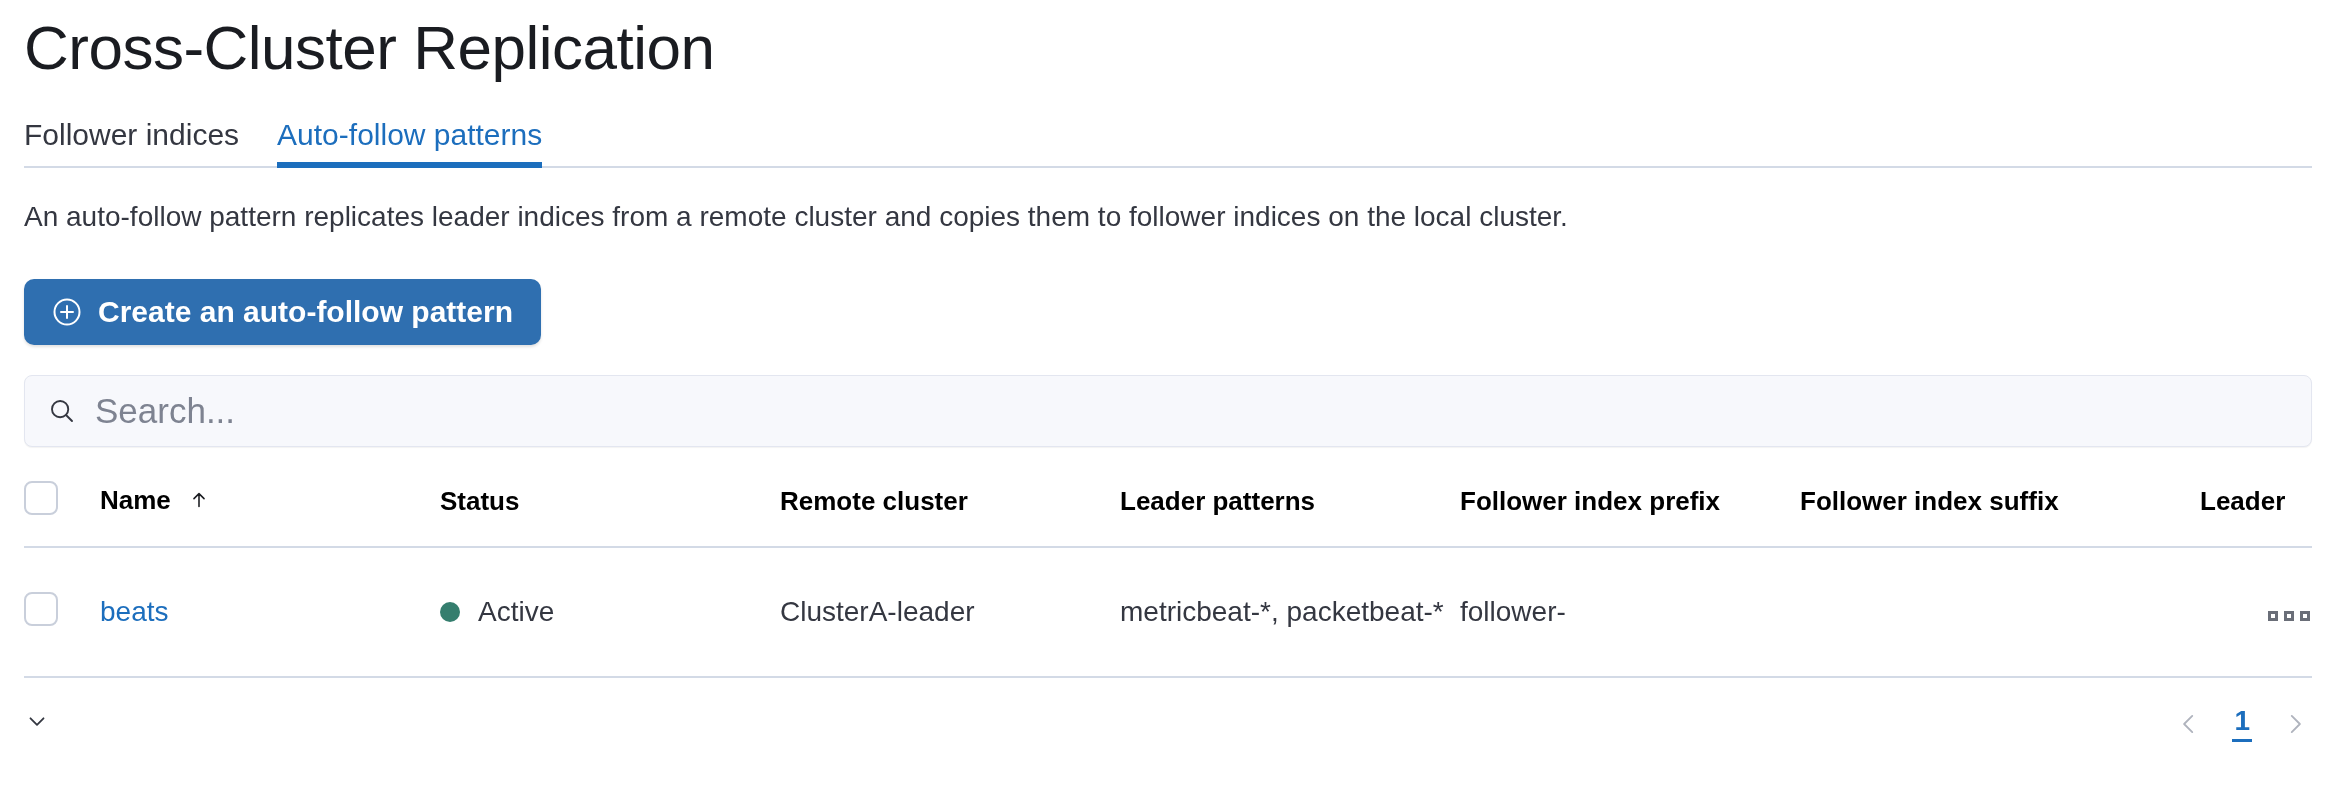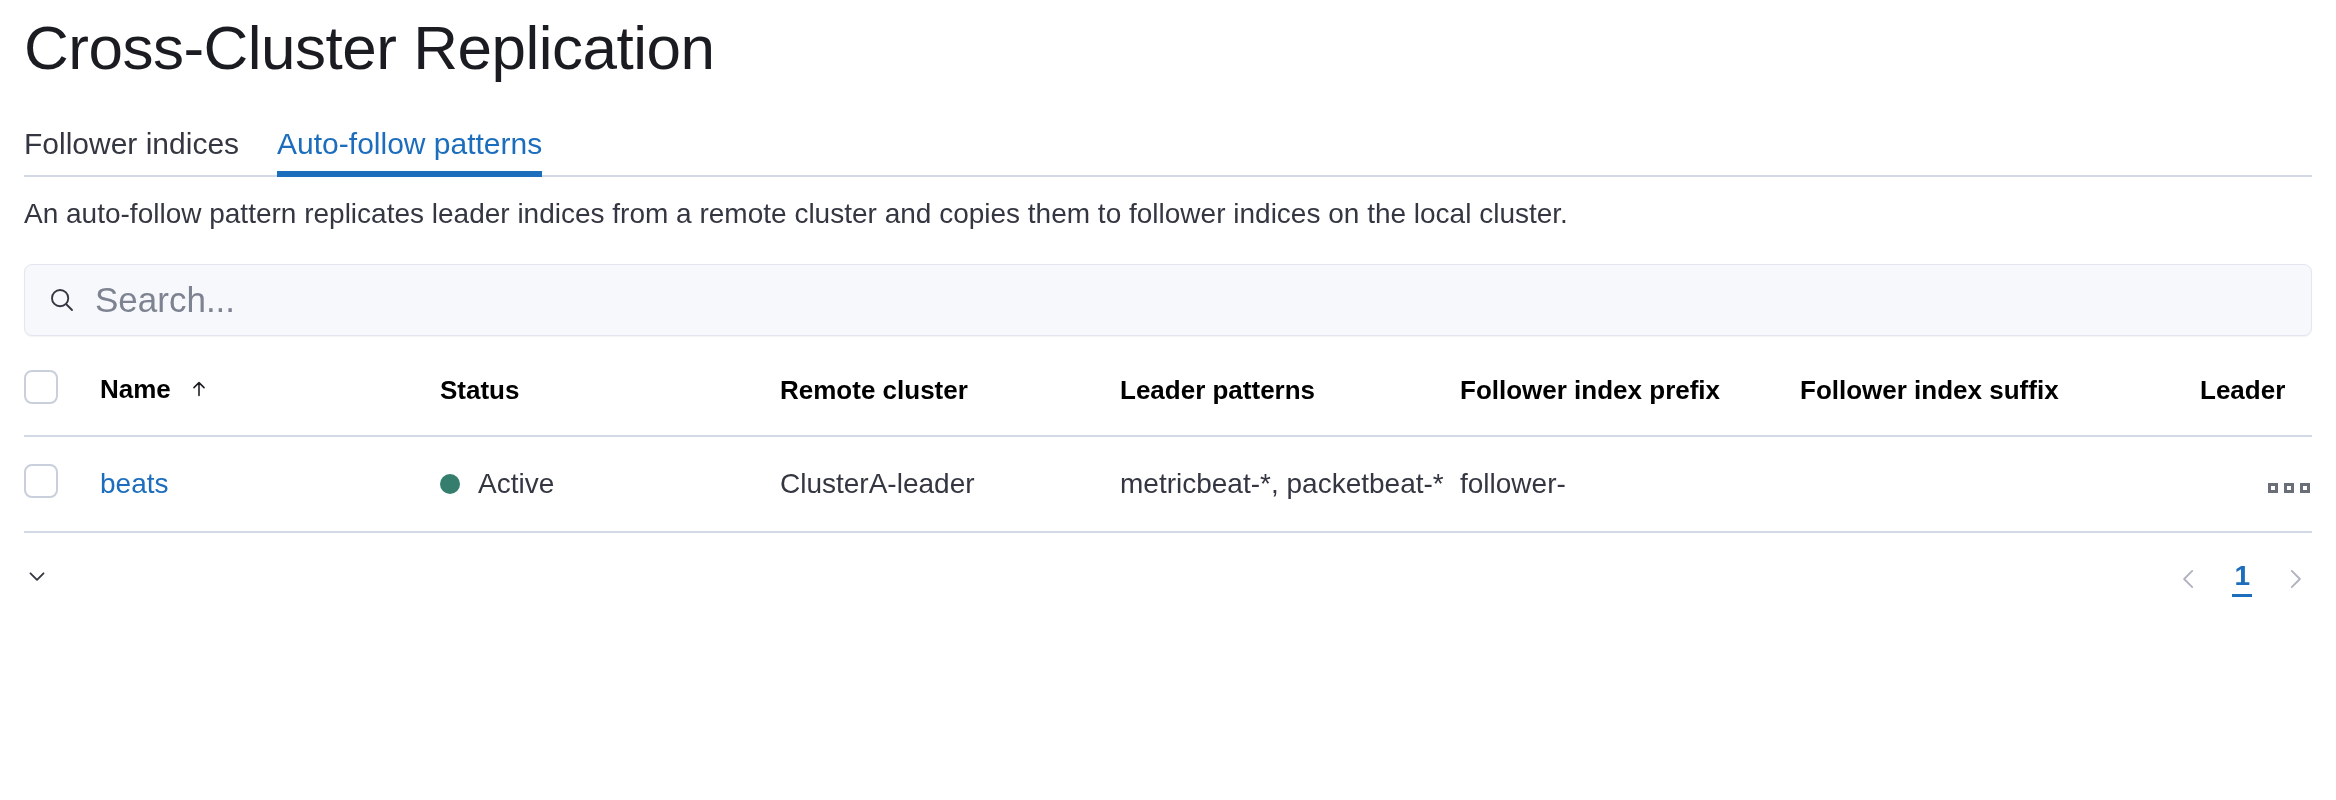--- a/index.html
+++ b/index.html
@@ -33,21 +33,21 @@
     margin: 0;
     padding-top: 14px;
     white-space: nowrap;
   }
 
   
   .tabs {
     display: flex;
     align-items: flex-end;
     gap: 38px;
-    margin-top: 37px;
+    margin-top: 28px;
     border-bottom: 2px solid #D3DAE6;
     height: 56px;
   }
   .tab {
     position: relative;
     font-size: 30px;
     line-height: 1;
     padding: 0 0 16px 0;
     color: #343741;
     cursor: pointer;
@@ -64,21 +64,21 @@
     bottom: -2px;
     height: 6px;
     background: #1C6EBD;
   }
 
   
   .intro-row {
     display: flex;
     align-items: flex-start;
     justify-content: space-between;
-    margin-top: 16px;
+    margin-top: 28px;
     gap: 40px;
     flex-direction: column;
   }
   .intro-text {
     font-size: 28px;
     line-height: 1.47;
     color: #343741;
     max-width: 1710px;
   }
   .create-btn {
@@ -147,21 +147,21 @@
     color: #000000;
     padding: 0 0 24px 0;
     vertical-align: middle;
     white-space: nowrap;
   }
   table.ccr-table thead tr { border-bottom: 2px solid #D3DAE6; }
   table.ccr-table tbody tr { border-bottom: 2px solid #D3DAE6; }
   table.ccr-table td {
     font-size: 28px;
     color: #343741;
-    padding: 26px 0;
+    padding: 43px 0;
     vertical-align: middle;
   }
   .col-check  { width: 76px; }
   .col-name   { width: 340px; }
   .col-status { width: 340px; }
   .col-remote { width: 340px; }
   .col-leader { width: 340px; }
   .col-prefix { width: 340px; }
   .col-suffix { width: 400px; }
   .col-actions{ width: auto; }
@@ -240,20 +240,29 @@
   <h1 class="page-title">Cross-Cluster Replication</h1>
 
   <div class="tabs">
     <div class="tab">Follower indices</div>
     <div class="tab active">Auto-follow patterns</div>
   </div>
 
   <div class="intro-row">
     <div class="intro-text">An auto-follow pattern replicates leader indices from a remote cluster and copies them to follower indices on the local cluster.</div>
 
+    <button class="create-btn">
+      <span class="plus-circle">
+        <svg width="30" height="30" viewBox="0 0 24 24" fill="none" xmlns="http://www.w3.org/2000/svg">
+          <circle cx="12" cy="12" r="10" stroke="#FFFFFF" stroke-width="1.6"></circle>
+          <path d="M12 7.2V16.8M7.2 12H16.8" stroke="#FFFFFF" stroke-width="1.6" stroke-linecap="round"></path>
+        </svg>
+      </span>
+      <span>Create an auto-follow pattern</span>
+    </button>
   </div>
 
   <div class="search-wrap">
     <span class="search-icon">
       <svg width="30" height="30" viewBox="0 0 24 24" fill="none" xmlns="http://www.w3.org/2000/svg">
         <circle cx="10.5" cy="10.5" r="6.5" stroke="#343741" stroke-width="1.5"></circle>
         <path d="M15.4 15.4L20 20" stroke="#343741" stroke-width="1.5" stroke-linecap="round"></path>
       </svg>
     </span>
     <input class="search-input" type="text" placeholder="Search..." style="">

